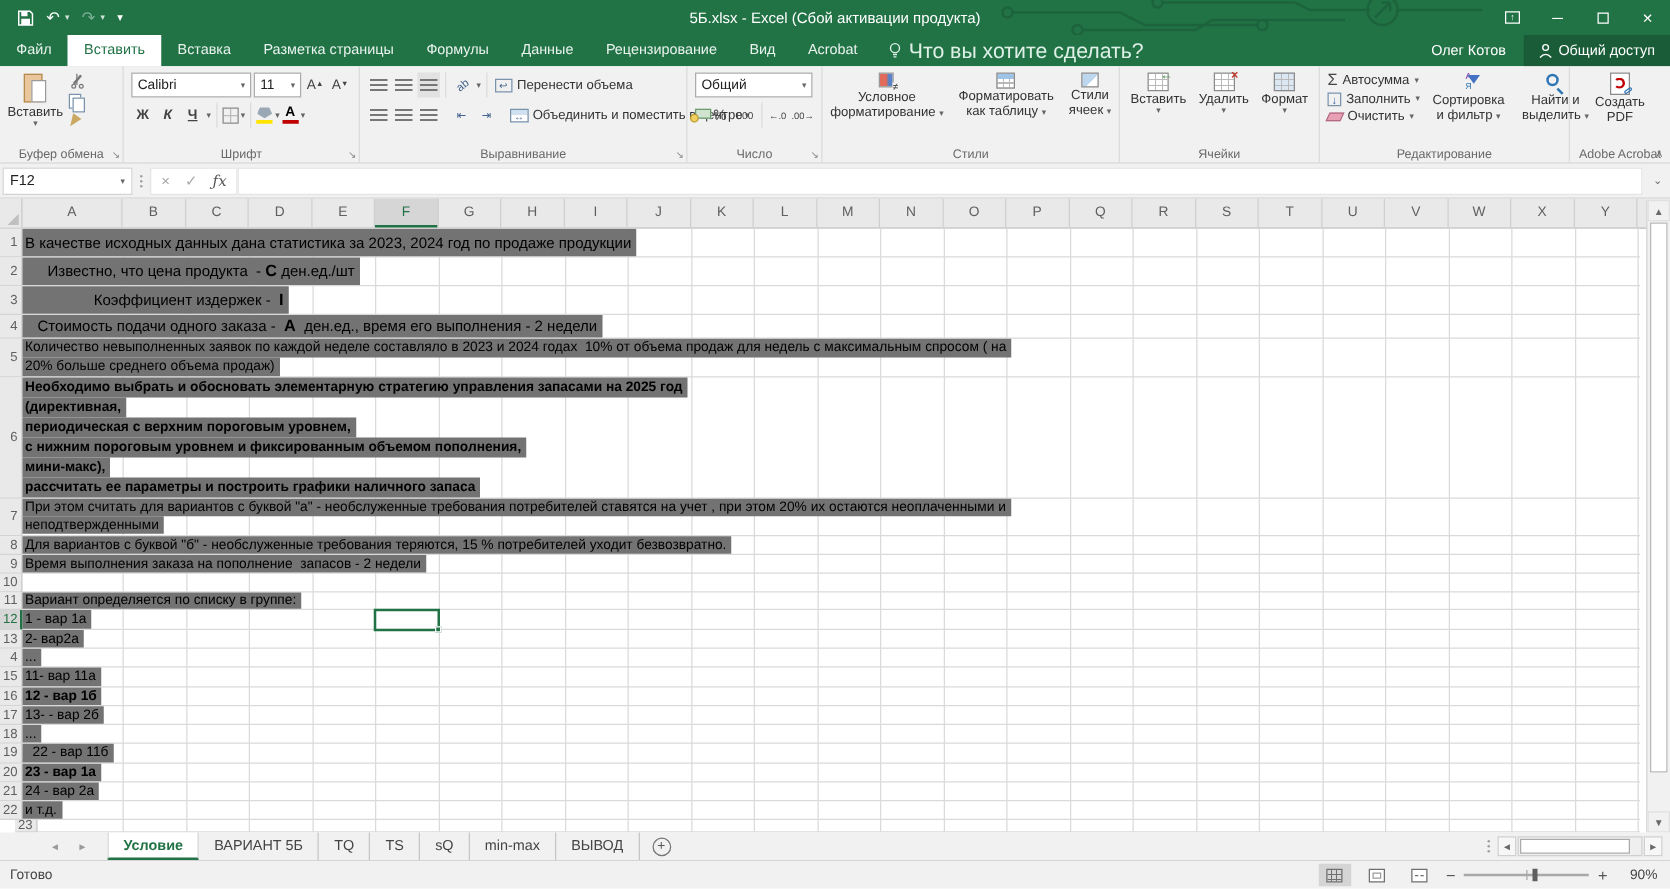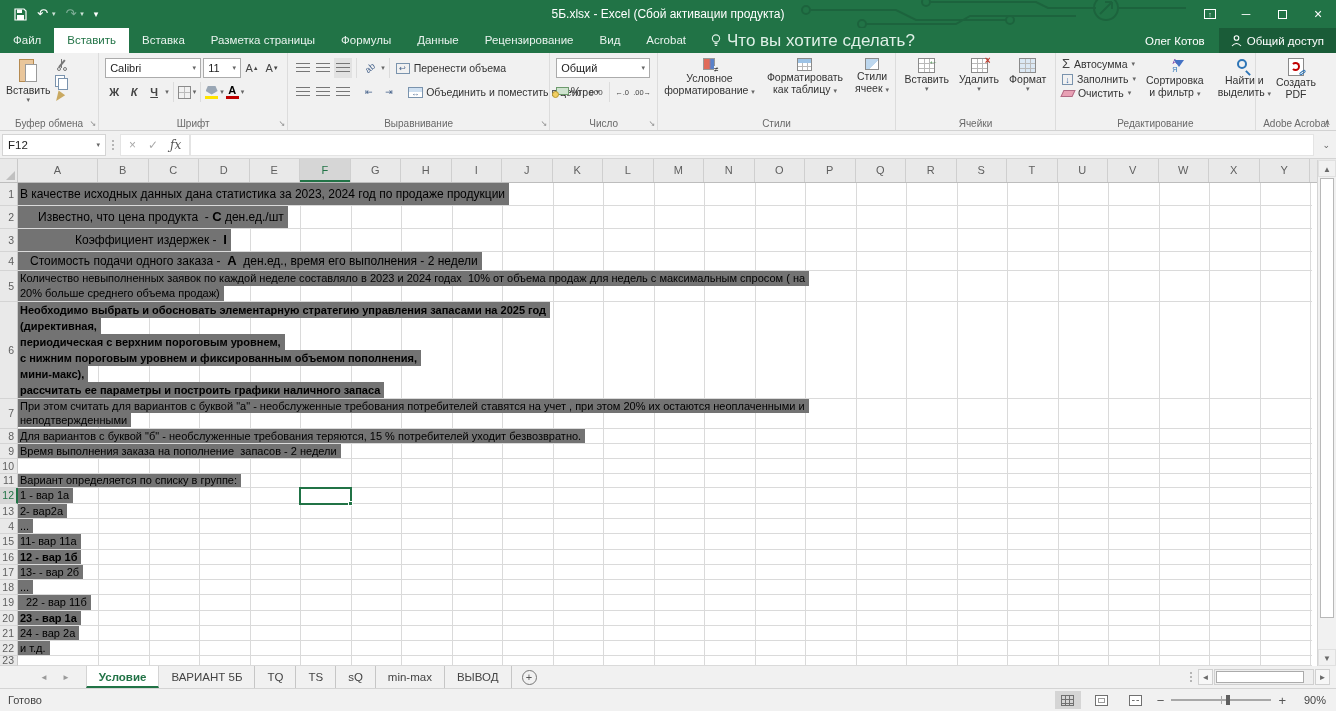--- a/index.html
+++ b/index.html
@@ -683,21 +683,21 @@
           <div class="rc" style="font-size: 11px;">
             <div class="cline" style="line-height: 14px; padding-left: 2px;"><span>24 - вар 2а</span></div>
           </div>
         </div>
         <div class="grow" style="height: 15px; align-items: flex-end;">
           <div class="rh" style="line-height: 14px;">22</div>
           <div class="rc" style="font-size: 11px;">
             <div class="cline" style="line-height: 14px; padding-left: 2px;"><span>и т.д.</span></div>
           </div>
         </div>
-        <div class="grow" style="height: 10px;">
+        <div class="grow" style="height: 10px; padding-left: 12px;">
           <div class="rh" style="line-height: 9px;">23</div>
           <div class="rc" style="font-size: 11px;"></div>
         </div>
       </div>
     <div id="selbox" style="left: 299px; top: 304px; width: 52.5px; height: 18px;">
         <span class="handle"></span>
       </div>
   </div>
 
   <div id="vscroll">

